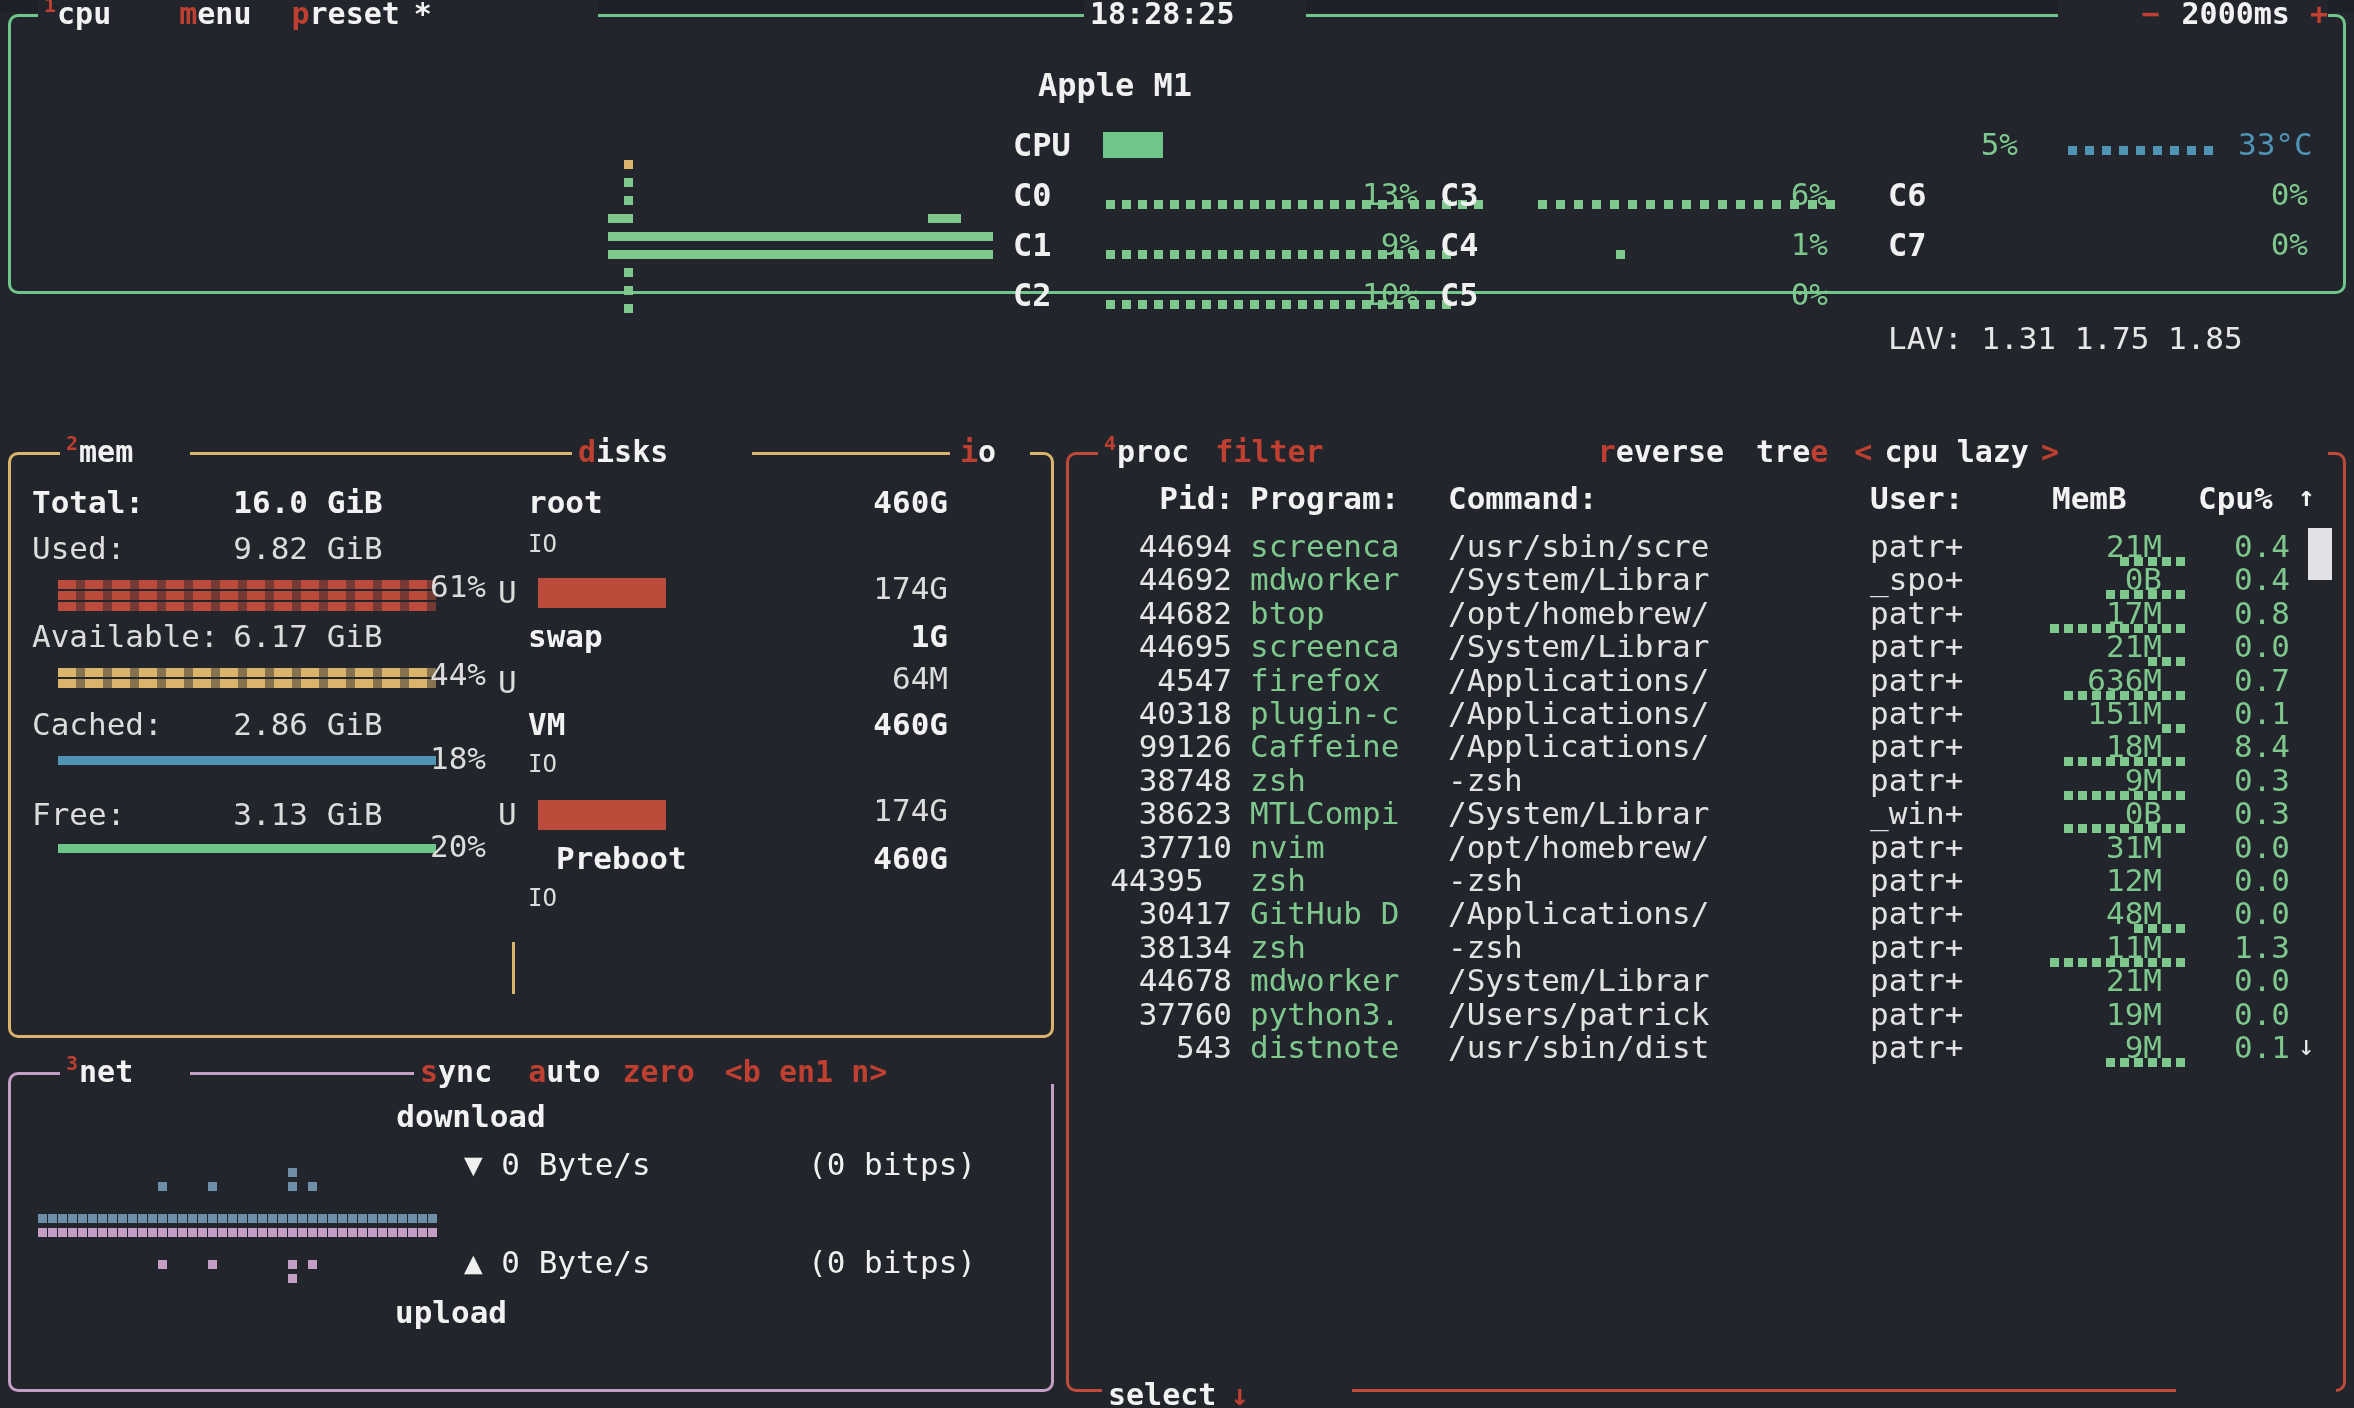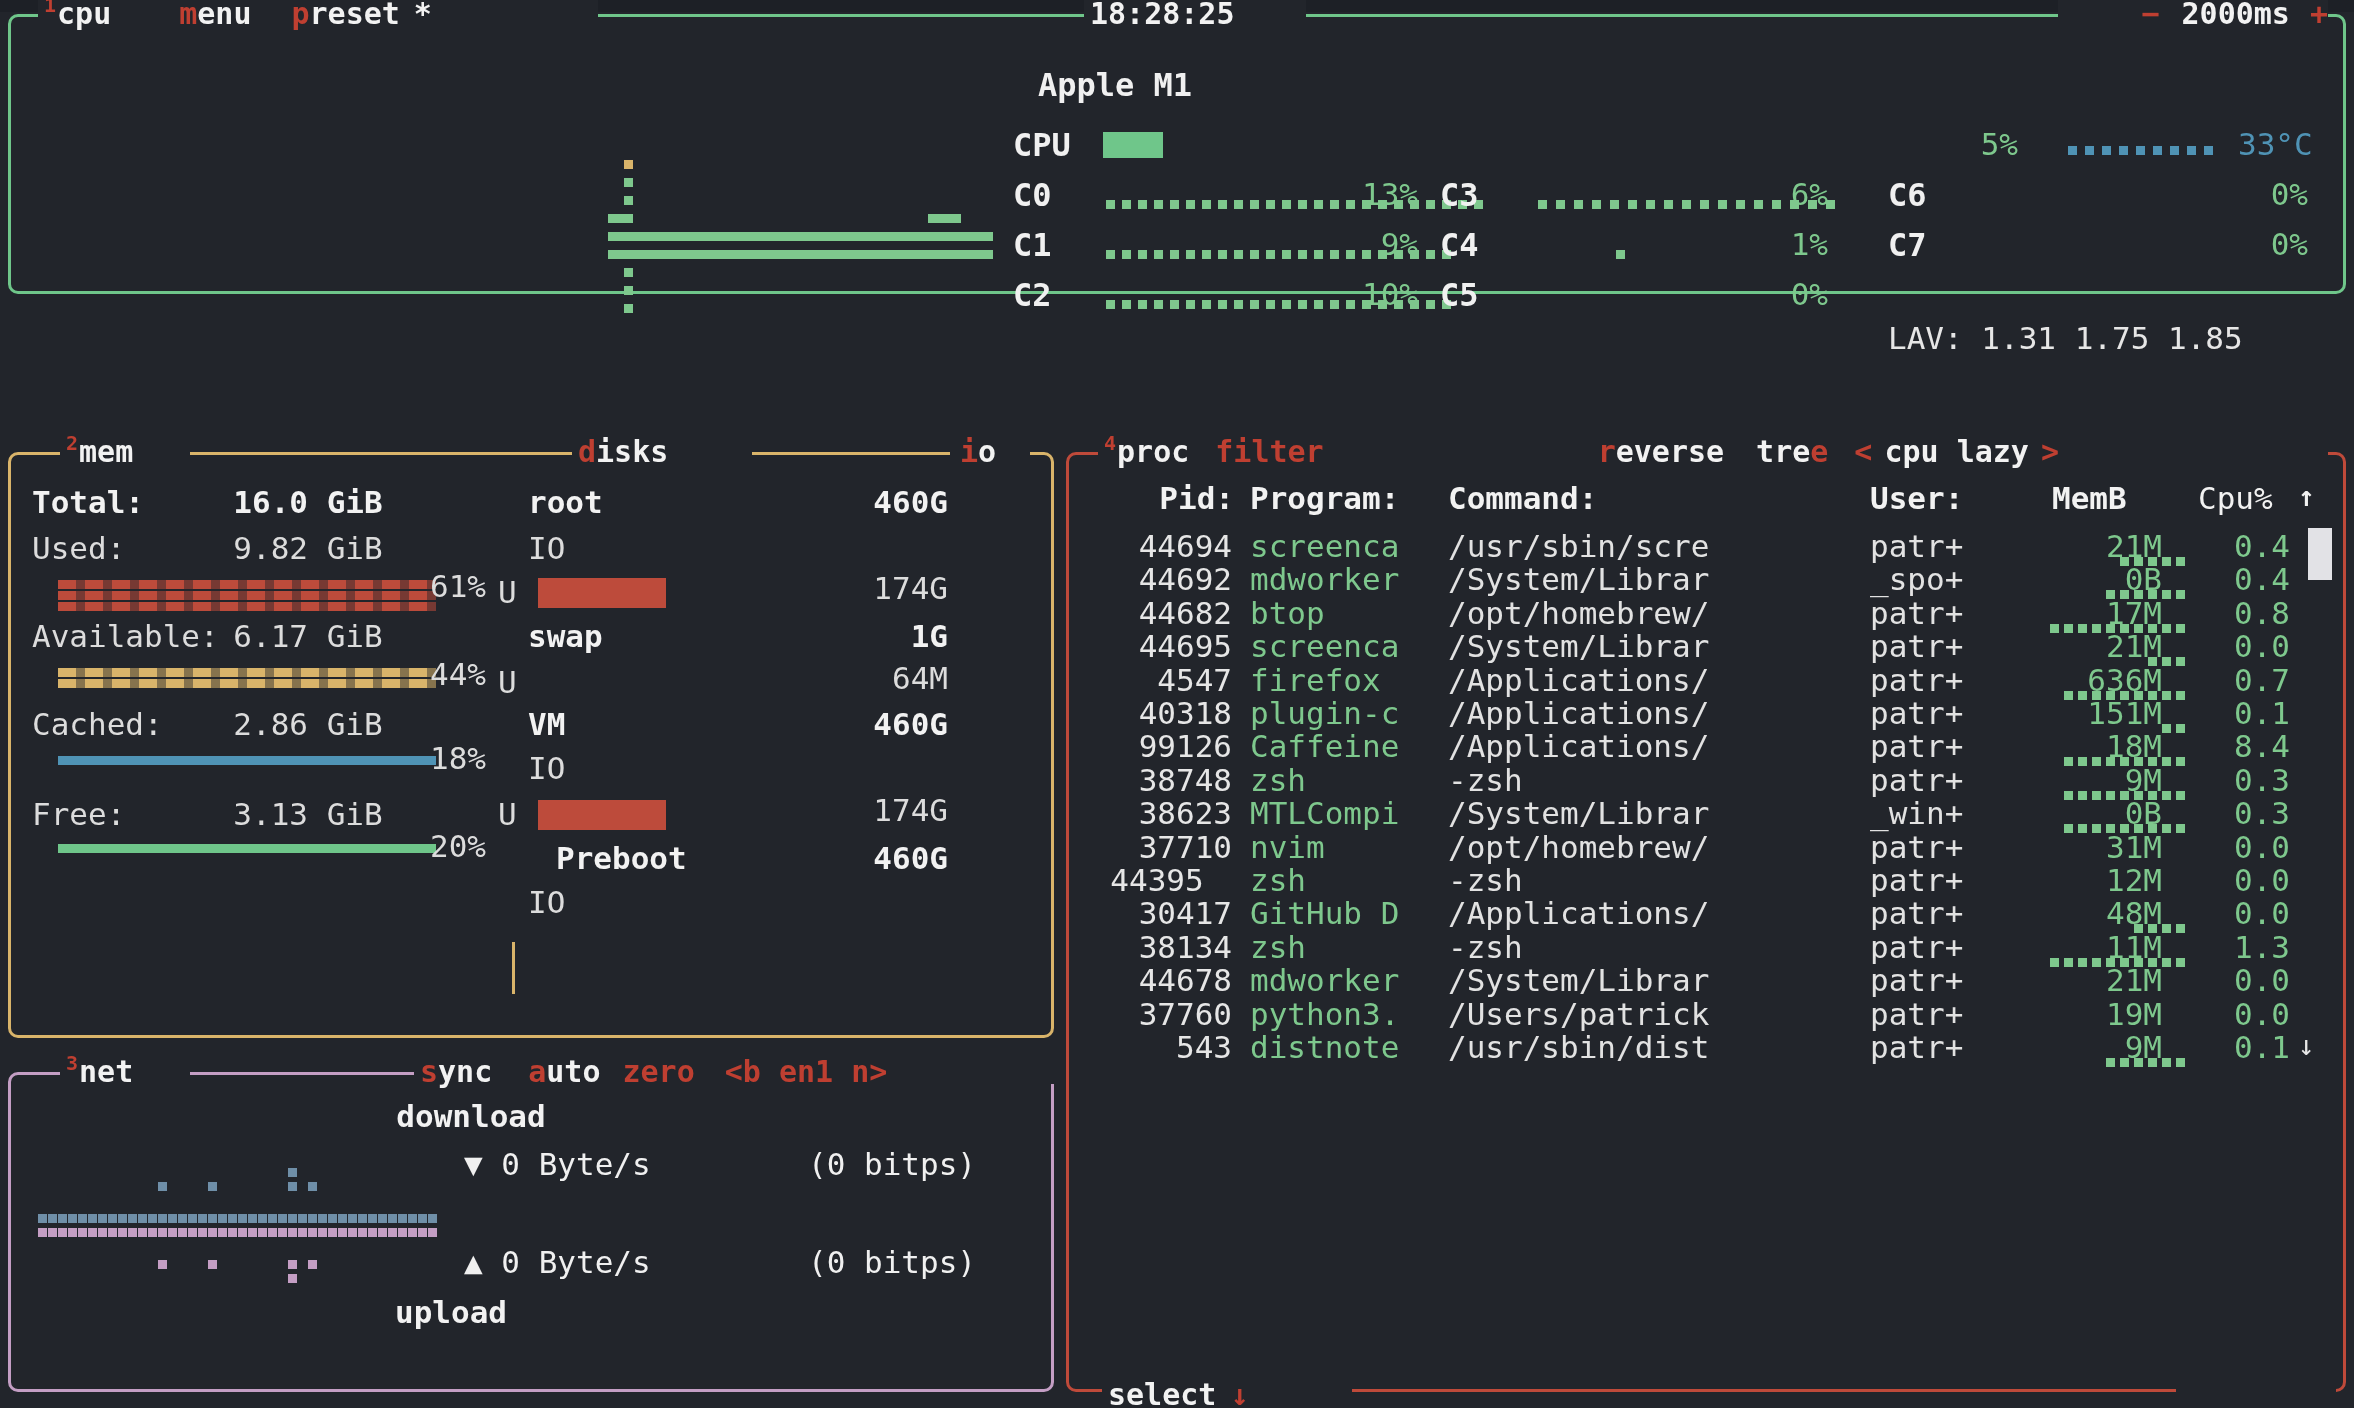--- a/index.html
+++ b/index.html
@@ -80,21 +80,21 @@
   .memlabel.b { color:#f2f2f2; font-weight:bold; }
   .memval { position:absolute; text-align:center; color:#dcdcdc; }
   .memval.b { color:#f2f2f2; font-weight:bold; }
   .bar { position:absolute; display:flex; flex-wrap:wrap; gap:0px; }
 
   .graphdots { position:absolute; }
   .gd { position:absolute; width:9px; height:9px; }
 
   
   .dname { position:absolute; font-weight:bold; color:#f2f2f2; font-size:31px;}
-  .dio { position:absolute; color:#dcdcdc; font-size:31px;}
+  .dio { position:absolute; color:#dcdcdc; font-size:24px;}
   .du  { position:absolute; color:#dcdcdc; font-size:31px;}
   .dsize { position:absolute; color:#f2f2f2; font-weight:bold; font-size:31px; text-align:right;}
   .dsize.n { font-weight:normal; color:#dcdcdc;}
   .dbar { position:absolute; height:30px; background:#bd4b3b; }
 
   
   #net-panel { left:8px; top:1072px; width:1046px; height:320px; }
   #net-panel .brd { left:0; top:0; width:1046px; height:320px; border-color:#c49ec4; }
   .net-title { left:58px; top:-18px; }
 
@@ -937,21 +937,21 @@
     <span class="ttl">cpu lazy</span>
     <span style="display:inline-block;width:12px"></span>
     <span class="hot">&gt;</span>
   </div>
 
   <div class="ph" style="left:16px;top:28px;font-weight:bold;color:#f2f2f2;font-size:31px;text-align:right;width:152px;">Pid:</div>
   <div class="ph" style="left:184px;top:28px;font-weight:bold;color:#f2f2f2;font-size:31px;">Program:</div>
   <div class="ph" style="left:382px;top:28px;font-weight:bold;color:#f2f2f2;font-size:31px;">Command:</div>
   <div class="ph" style="left:804px;top:28px;font-weight:bold;color:#f2f2f2;font-size:31px;">User:</div>
   <div class="ph" style="left:986px;top:28px;font-weight:bold;color:#f2f2f2;font-size:31px;">MemB</div>
-  <div class="ph" style="left:1132px;top:28px;font-weight:normal;color:#f2f2f2;font-size:31px;">Cpu%</div>
+  <div class="ph" style="left:1132px;top:28px;font-weight:bold;color:#f2f2f2;font-size:31px;">Cpu%</div>
   <div class="ph" style="left:1232px;top:28px;font-weight:bold;color:#f2f2f2;font-size:28px;">↑</div>
 
   <div id="proc-rows">
       <div class="prow" style="top: 76px;">
         <span class="c-pid" style="left:16px;">44694</span>
         <span class="c-prog" style="left:184px;">screenca</span>
         <span class="c-cmd" style="left:382px;">/usr/sbin/scre</span>
         <span class="c-user" style="left:804px;">patr+</span>
         <span class="c-mem" style="left:986px;">21M</span>
         <span class="c-cpu" style="left:1132px;">0.4</span>

